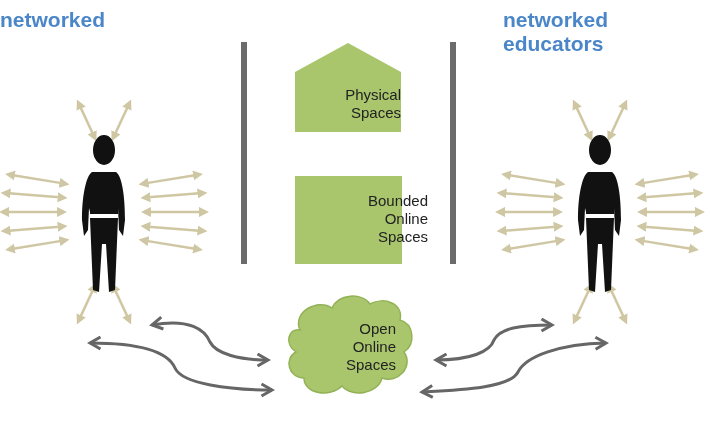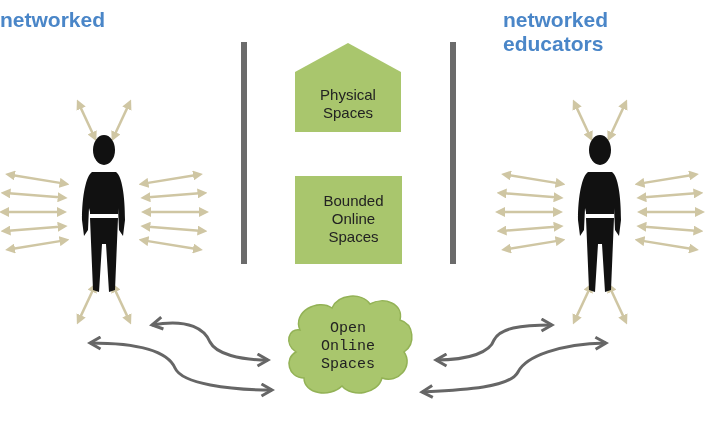--- a/index.html
+++ b/index.html
@@ -5,21 +5,21 @@
   html, body { margin: 0; padding: 0; background: #ffffff; }
   body { width: 706px; height: 441px; position: relative; overflow: hidden; font-family: "Liberation Sans", sans-serif; }
   .title {
     position: absolute; color: #4a86c8; font-weight: bold; font-size: 21px;
     line-height: 24px; text-align: left; width: 200px;
   }
   #title-left { left: 0px; top: 8px; }
   #title-right { left: 503px; top: 8px; }
   svg#canvas { position: absolute; left: 0; top: 0; }
   .box-label {
-    position: absolute; color: #222; font-size: 15px; line-height: 18px; text-align: center;
+    position: absolute; color: #222; font-size: 15px; line-height: 18px; text-align: right;
   }
 </style>
 </head>
 <body>
 
 <svg id="canvas" width="706" height="441" viewBox="0 0 706 441">
   <defs>
     <marker id="raytip" viewBox="0 0 6 6" refX="3" refY="3" markerWidth="4" markerHeight="4" orient="auto-start-reverse">
       <path d="M0,0 L6,3 L0,6 z" fill="#cfc6a3"></path>
     </marker>
@@ -101,23 +101,23 @@
 <div class="title" id="title-right">
   <div>networked</div>
   <div>educators</div>
 </div>
 
 <div class="box-label" style="left:295px; top:86px; width:106px;">
   <div>Physical</div>
   <div>Spaces</div>
 </div>
 
-<div class="box-label" style="left:295px; top:192px; width:117px;">
+<div class="box-label" style="left:295px; top:192px; width:117px;padding-left:16px;">
   <div>Bounded</div>
   <div>Online</div>
   <div>Spaces</div>
 </div>
 
-<div class="box-label" style="left:300px; top:320px; width:96px;font-family:Liberation Mono, monospace;">
+<div class="box-label" style="left:300px; top:320px; width:96px;">
   <div>Open</div>
   <div>Online</div>
   <div>Spaces</div>
 </div>
 
 </body></html>

